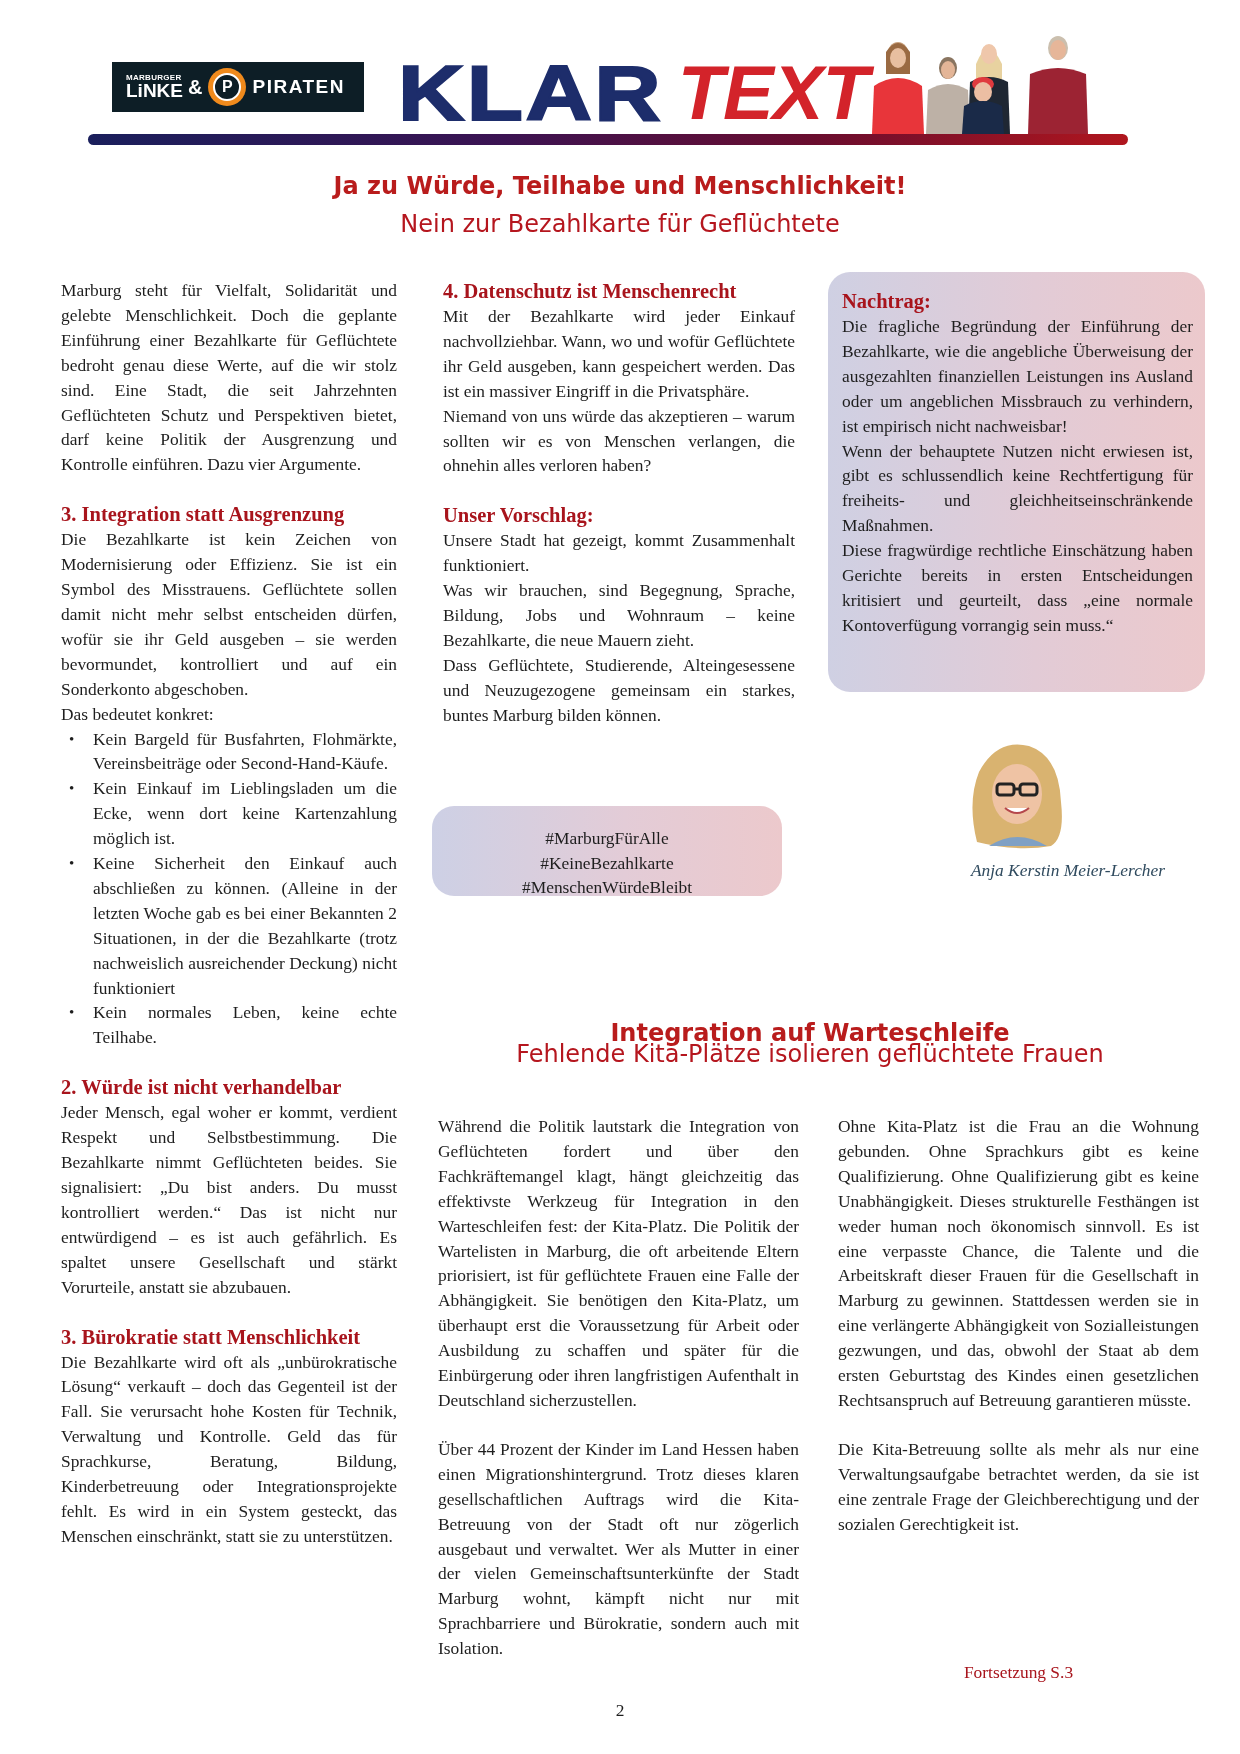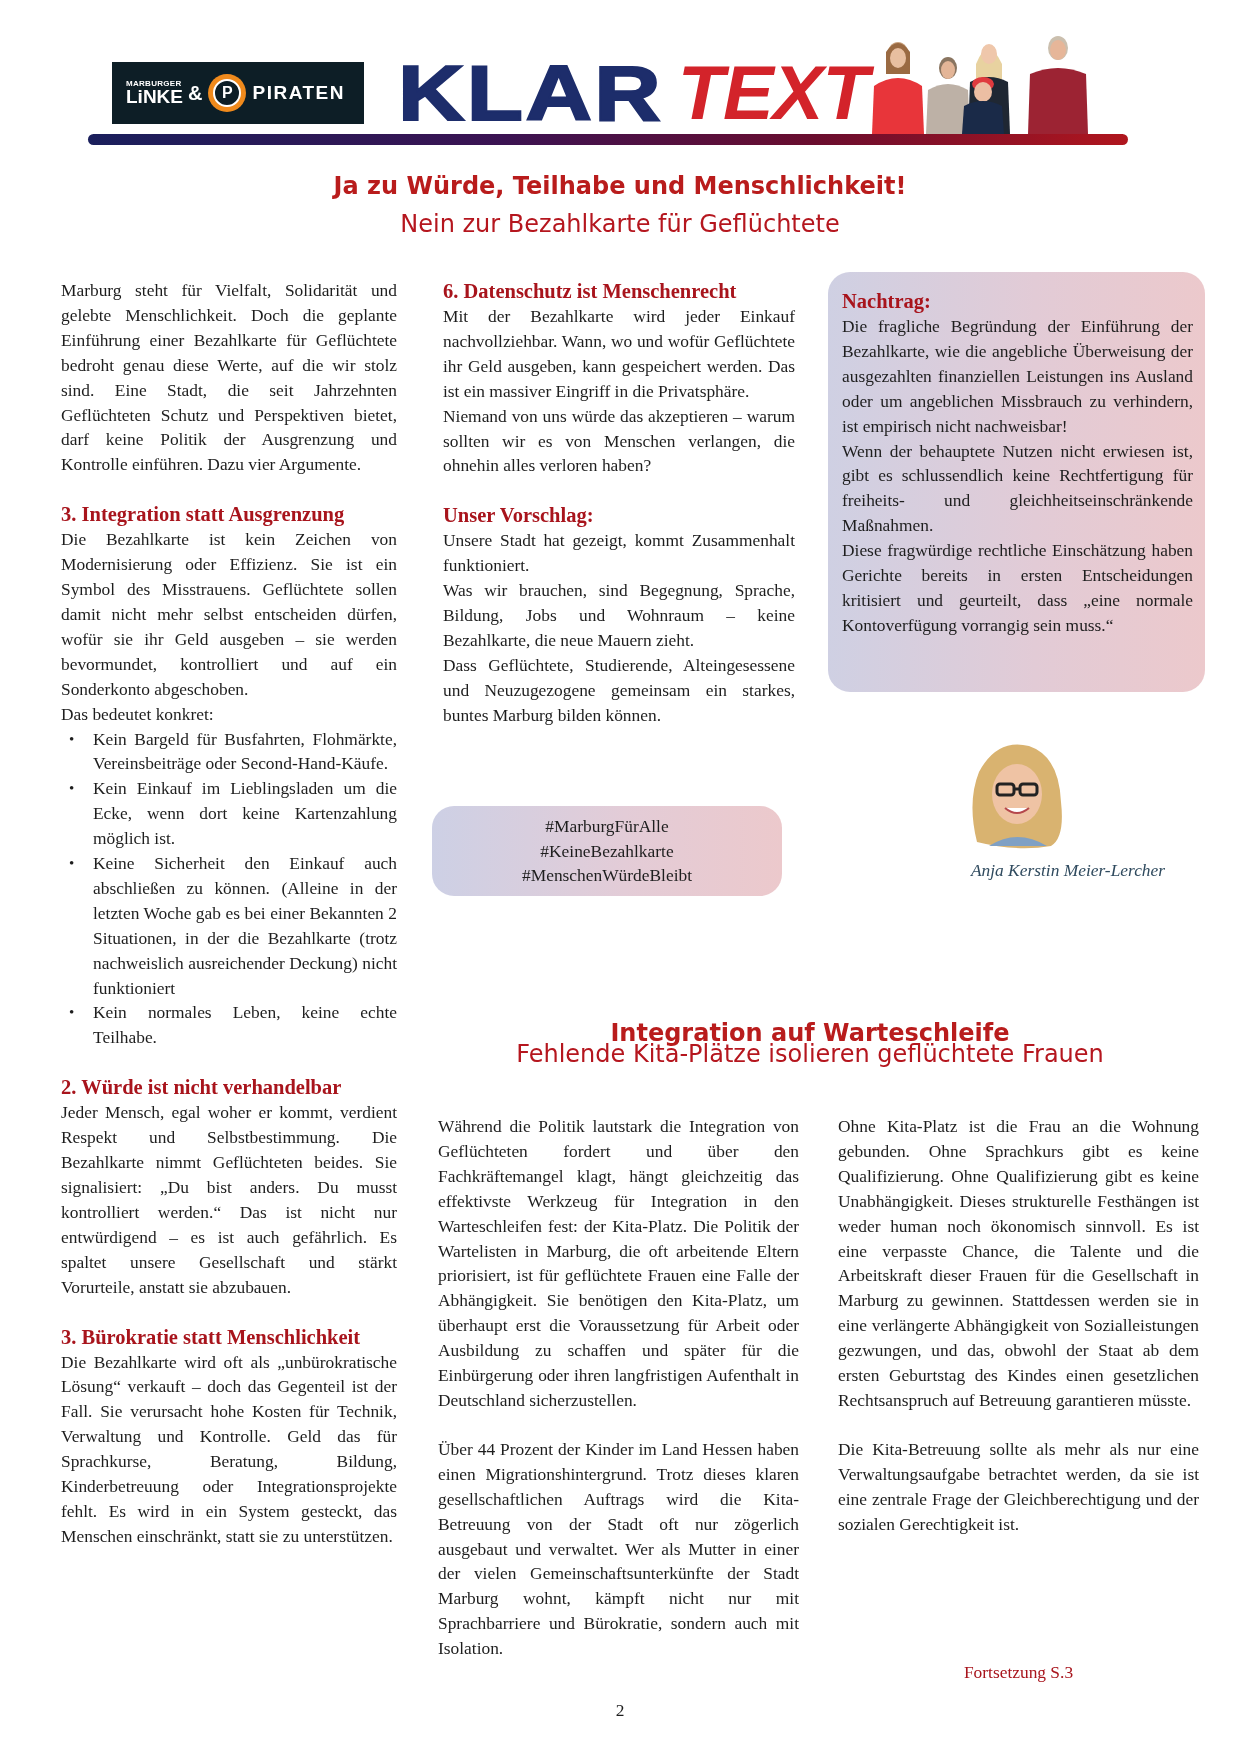--- a/index.html
+++ b/index.html
@@ -1,19 +1,19 @@
 <!DOCTYPE html>
 <html><head>
 <meta charset="utf-8">
 <style>
   html,body{margin:0;padding:0;background:#ffffff;}
   body{width:1240px;height:1754px;position:relative;overflow:hidden;font-family:"Liberation Serif",serif;color:#1e1e1e;}
   .abs{position:absolute;}
   
-  #logo-box{left:112px;top:62px;width:252px;height:62px;background:#0d1e26;display:flex;align-items:center;}
+  #logo-box{left:112px;top:62px;width:252px;height:50px;background:#0d1e26;display:flex;align-items:center;}
   #logo-linke{margin-left:14px;color:#fff;font-family:"Liberation Sans",sans-serif;font-weight:bold;line-height:1;}
   #logo-linke .small{font-size:8px;letter-spacing:0.3px;display:block;}
   #logo-linke .big{font-size:19px;display:block;margin-top:-1px;}
   #logo-amp{color:#fff;font-family:"Liberation Sans",sans-serif;font-weight:bold;font-size:20px;margin-left:5px;}
   #pirate-logo{margin-left:6px;width:38px;height:38px;border-radius:50%;background:#f08a1c;display:flex;align-items:center;justify-content:center;}
   #pirate-logo .inner{width:28px;height:28px;border-radius:50%;background:#0d1e26;border:2px solid #fff;box-sizing:border-box;display:flex;align-items:center;justify-content:center;color:#fff;font-family:"Liberation Sans",sans-serif;font-weight:bold;font-size:16px;}
   #logo-piraten{color:#fff;font-family:"Liberation Sans",sans-serif;font-weight:bold;font-size:19px;letter-spacing:1.5px;margin-left:6px;}
   #brand{left:398px;top:52px;height:80px;display:flex;align-items:flex-end;}
   #brand-klar{font-family:"Liberation Sans",sans-serif;font-weight:900;font-size:78px;letter-spacing:2px;color:#1d2d6b;line-height:78px;transform:scaleX(1.18);transform-origin:left bottom;display:inline-block;-webkit-text-stroke:2px #1d2d6b;}
   #brand-text{font-family:"Liberation Sans",sans-serif;font-style:italic;font-weight:bold;font-size:76px;color:#d3232a;line-height:78px;margin-left:55px;letter-spacing:-1px;}
@@ -30,21 +30,21 @@
   .col{font-size:17.4px;line-height:24.9px;text-align:justify;}
   .col p{margin:0;}
   .h{color:#a8141c;font-weight:bold;font-size:20.5px;line-height:26px;text-align:left;}
   .gap{height:24px;}
   ul.bul{margin:0;padding:0 0 0 32px;list-style:none;}
   ul.bul li{position:relative;}
   ul.bul li:before{content:"\2022";position:absolute;left:-24px;top:0;font-size:15px;}
   #col1{left:61px;top:278px;width:336px;}
   #col2{left:443px;top:278px;width:352px;}
   #nachtrag{left:828px;top:272px;width:377px;height:420px;border-radius:22px;background:linear-gradient(90deg,#cfd0e3 0%,#e2cbd6 55%,#ecc9cc 100%);box-sizing:border-box;padding:16px 12px 0 14px;}
-  #hashtags{left:432px;top:806px;width:350px;height:90px;border-radius:22px;background:linear-gradient(90deg,#cdd0e5 0%,#e3ccd7 55%,#ecc9cc 100%);text-align:center;font-size:17.4px;line-height:24.5px;padding-top:8px;box-sizing:border-box;}
+  #hashtags{left:432px;top:806px;width:350px;height:90px;border-radius:22px;background:linear-gradient(90deg,#cdd0e5 0%,#e3ccd7 55%,#ecc9cc 100%);text-align:center;font-size:17.4px;line-height:24.5px;padding-top:20px;box-sizing:border-box;}
   #portrait{left:967px;top:742px;width:98px;height:108px;}
   #author{left:928px;top:860px;width:280px;text-align:center;font-style:italic;font-size:17.4px;color:#2f4a5e;}
   #col3{left:438px;top:1114px;width:361px;}
   #col4{left:838px;top:1114px;width:361px;}
   #cont{left:838px;top:1662px;width:361px;text-align:center;color:#a8141c;font-size:17.4px;}
   #pagenum{left:580px;top:1700px;width:80px;text-align:center;font-size:17.4px;}
 </style>
 </head>
 <body>
 
@@ -114,21 +114,21 @@
   </ul>
   <div class="gap"></div>
   <div class="h">2. Würde ist nicht verhandelbar</div>
   <p>Jeder Mensch, egal woher er kommt, verdient Respekt und Selbstbestimmung. Die Bezahlkarte nimmt Geflüchteten beides. Sie signalisiert: „Du bist anders. Du musst kontrolliert werden.“ Das ist nicht nur entwürdigend – es ist auch gefährlich. Es spaltet unsere Gesellschaft und stärkt Vorurteile, anstatt sie abzubauen.</p>
   <div class="gap"></div>
   <div class="h">3. Bürokratie statt Menschlichkeit</div>
   <p>Die Bezahlkarte wird oft als „unbürokratische Lösung“ verkauft – doch das Gegenteil ist der Fall. Sie verursacht hohe Kosten für Technik, Verwaltung und Kontrolle. Geld das für Sprachkurse, Beratung, Bildung, Kinderbetreuung oder Integrationsprojekte fehlt. Es wird in ein System gesteckt, das Menschen einschränkt, statt sie zu unterstützen.</p>
 </div>
 
 <div id="col2" class="abs col">
-  <div class="h">6. Datenschutz ist Menschenrecht</div>
+  <div class="h">4. Datenschutz ist Menschenrecht</div>
   <p>Mit der Bezahlkarte wird jeder Einkauf nachvollziehbar. Wann, wo und wofür Geflüchtete ihr Geld ausgeben, kann gespeichert werden. Das ist ein massiver Eingriff in die Privatsphäre.</p>
   <p>Niemand von uns würde das akzeptieren – warum sollten wir es von Menschen verlangen, die ohnehin alles verloren haben?</p>
   <div class="gap"></div>
   <div class="h">Unser Vorschlag:</div>
   <p>Unsere Stadt hat gezeigt, kommt Zusammenhalt funktioniert.</p>
   <p>Was wir brauchen, sind Begegnung, Sprache, Bildung, Jobs und Wohnraum – keine Bezahlkarte, die neue Mauern zieht.</p>
   <p>Dass Geflüchtete, Studierende, Alteingesessene und Neuzugezogene gemeinsam ein starkes, buntes Marburg bilden können.</p>
 </div>
 
 <div id="hashtags" class="abs">

